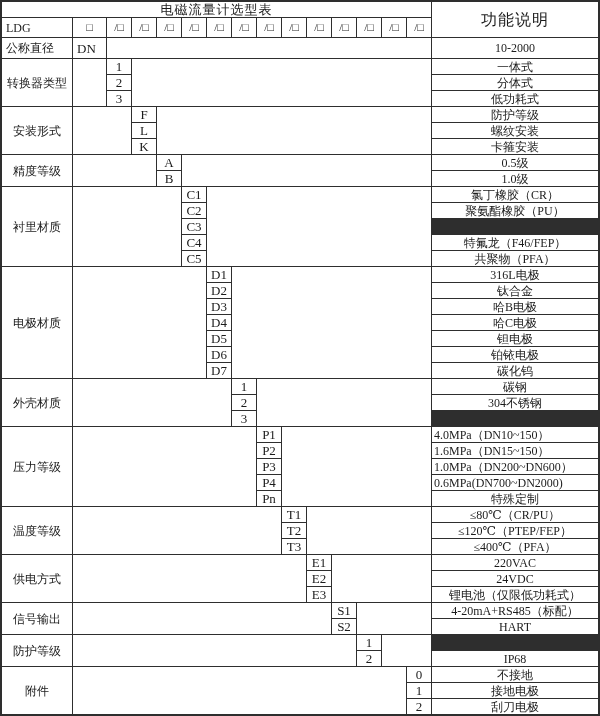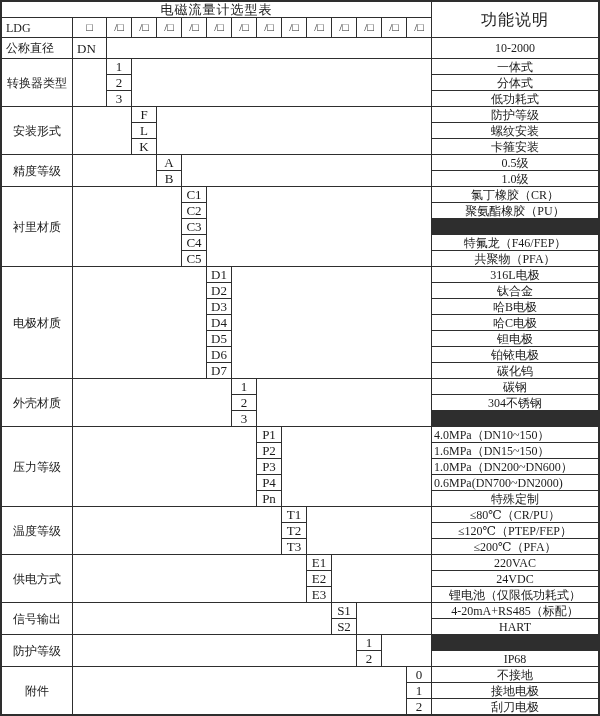--- a/index.html
+++ b/index.html
@@ -146,21 +146,21 @@
     <div class="c desc" style="grid-area:31/16/32/17">特殊定制</div>
 
     <div class="c" style="grid-area:32/1/35/2">温度等级</div>
     <div class="c" style="grid-area:32/2/35/10"></div>
     <div class="c code" style="grid-area:32/10/33/11">T1</div>
     <div class="c code" style="grid-area:33/10/34/11">T2</div>
     <div class="c code" style="grid-area:34/10/35/11">T3</div>
     <div class="c" style="grid-area:32/11/35/16"></div>
     <div class="c desc" style="grid-area:32/16/33/17">≤80℃（CR/PU）</div>
     <div class="c desc" style="grid-area:33/16/34/17">≤120℃（PTEP/FEP）</div>
-    <div class="c desc" style="grid-area:34/16/35/17">≤200℃（PFA）</div>
+    <div class="c desc" style="grid-area:34/16/35/17">≤400℃（PFA）</div>
 
     <div class="c" style="grid-area:35/1/38/2">供电方式</div>
     <div class="c" style="grid-area:35/2/38/11"></div>
     <div class="c code" style="grid-area:35/11/36/12">E1</div>
     <div class="c code" style="grid-area:36/11/37/12">E2</div>
     <div class="c code" style="grid-area:37/11/38/12">E3</div>
     <div class="c" style="grid-area:35/12/38/16"></div>
     <div class="c desc" style="grid-area:35/16/36/17">220VAC</div>
     <div class="c desc" style="grid-area:36/16/37/17">24VDC</div>
     <div class="c desc" style="grid-area:37/16/38/17">锂电池（仅限低功耗式）</div>

